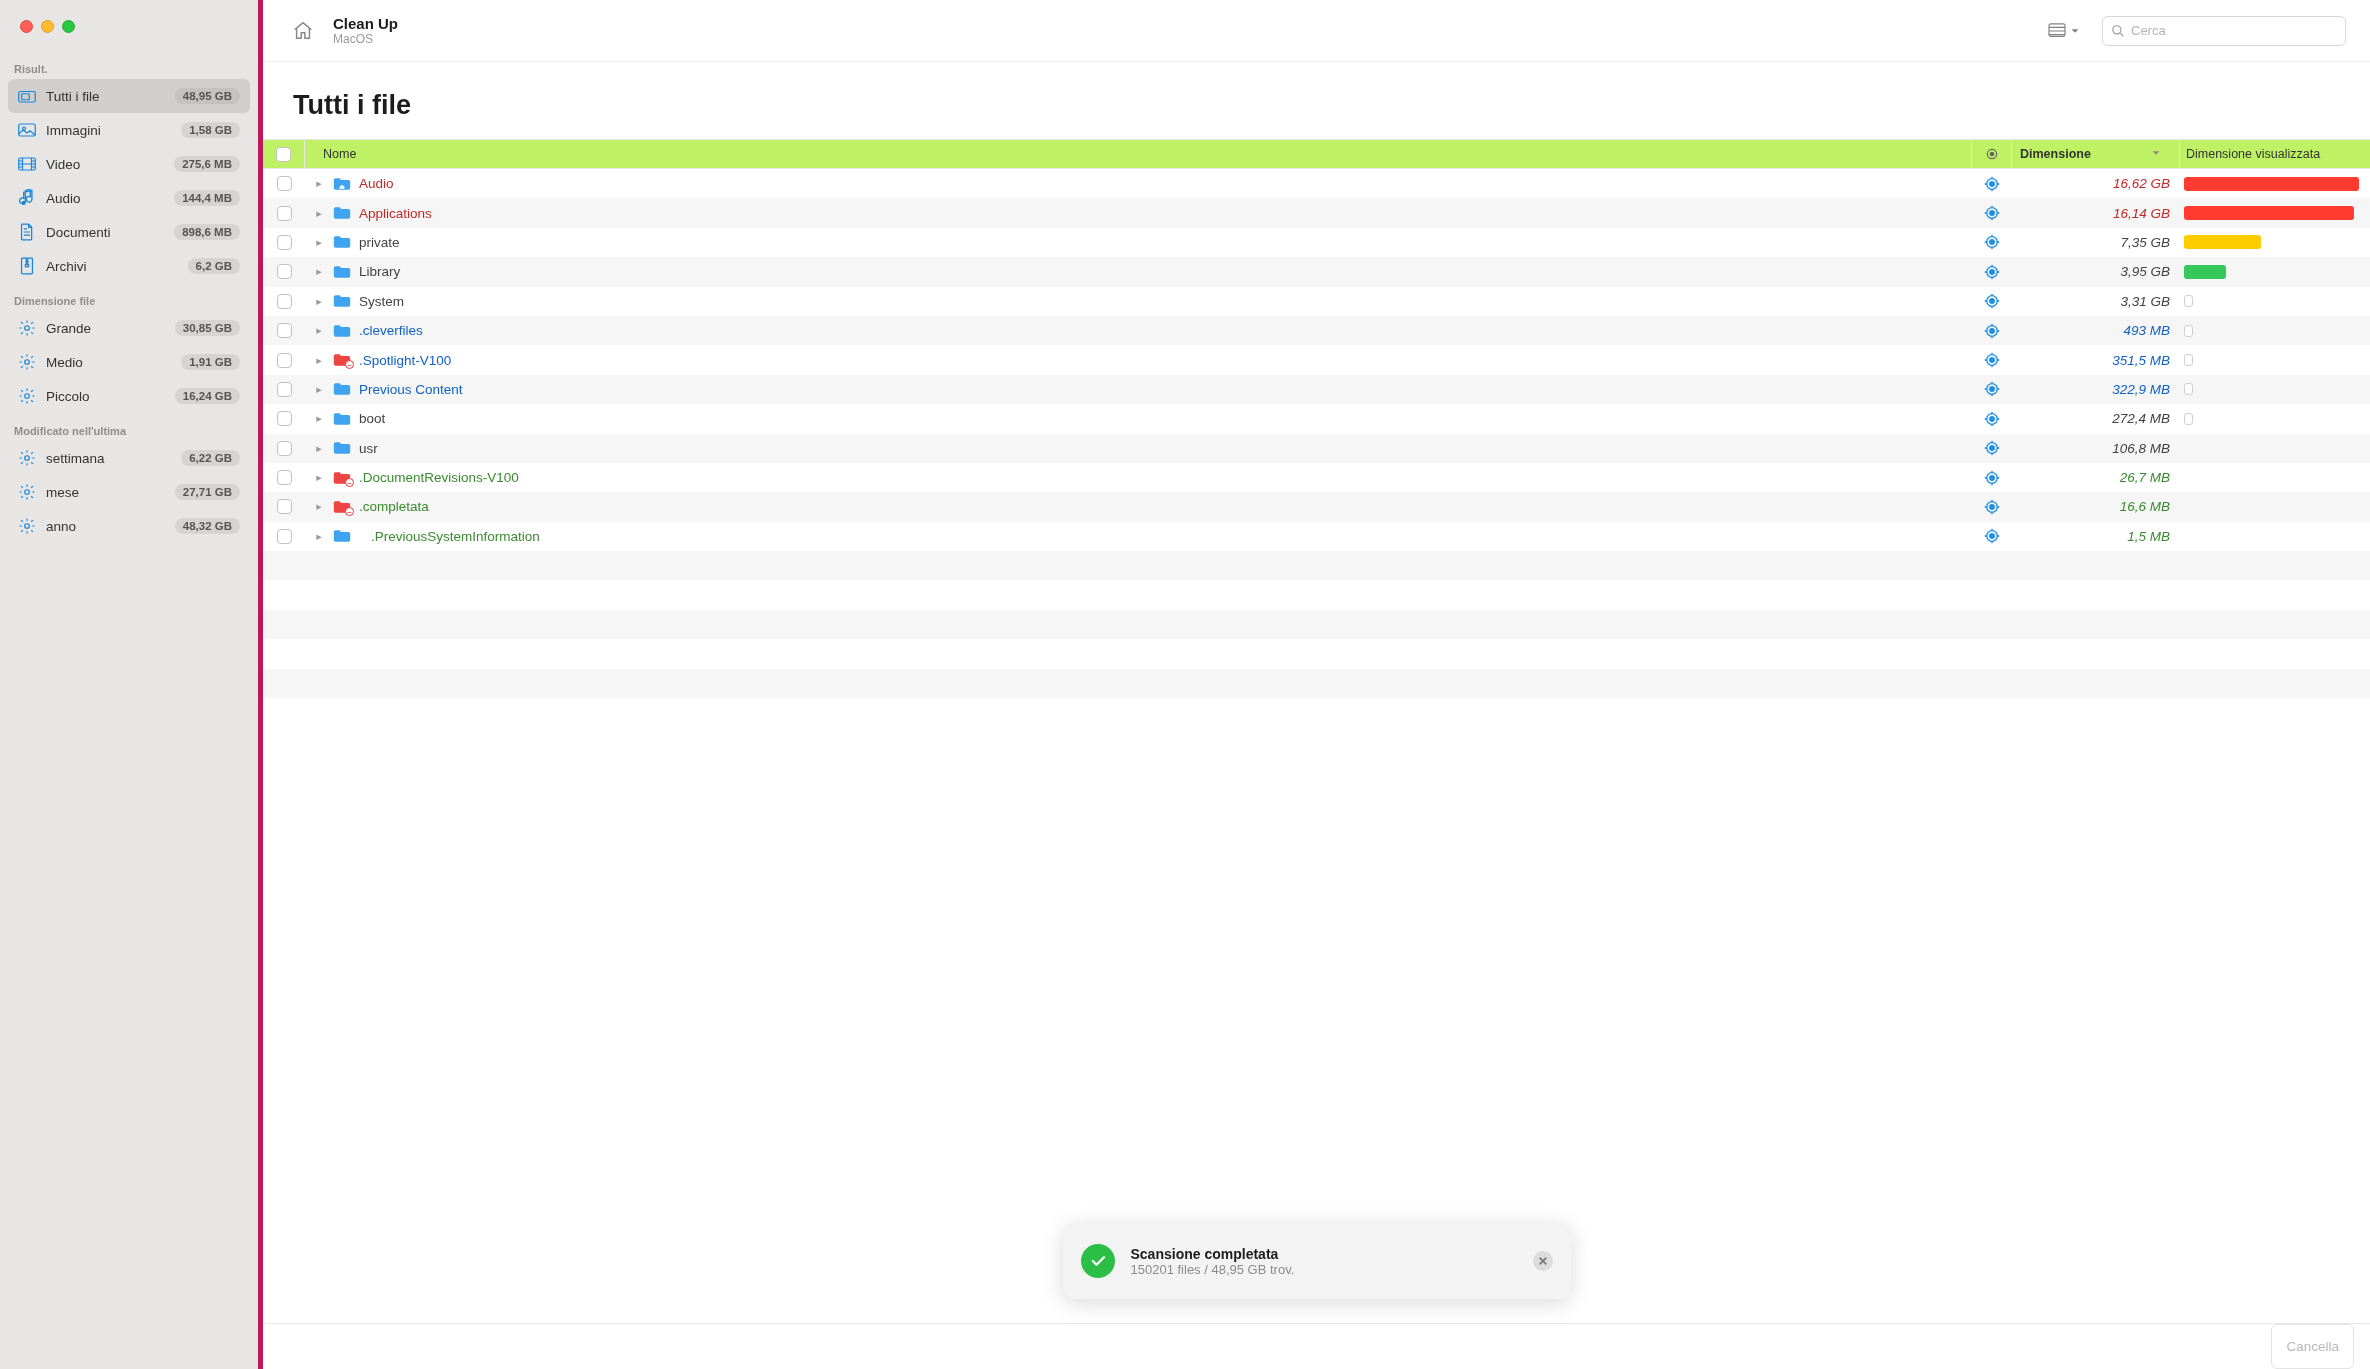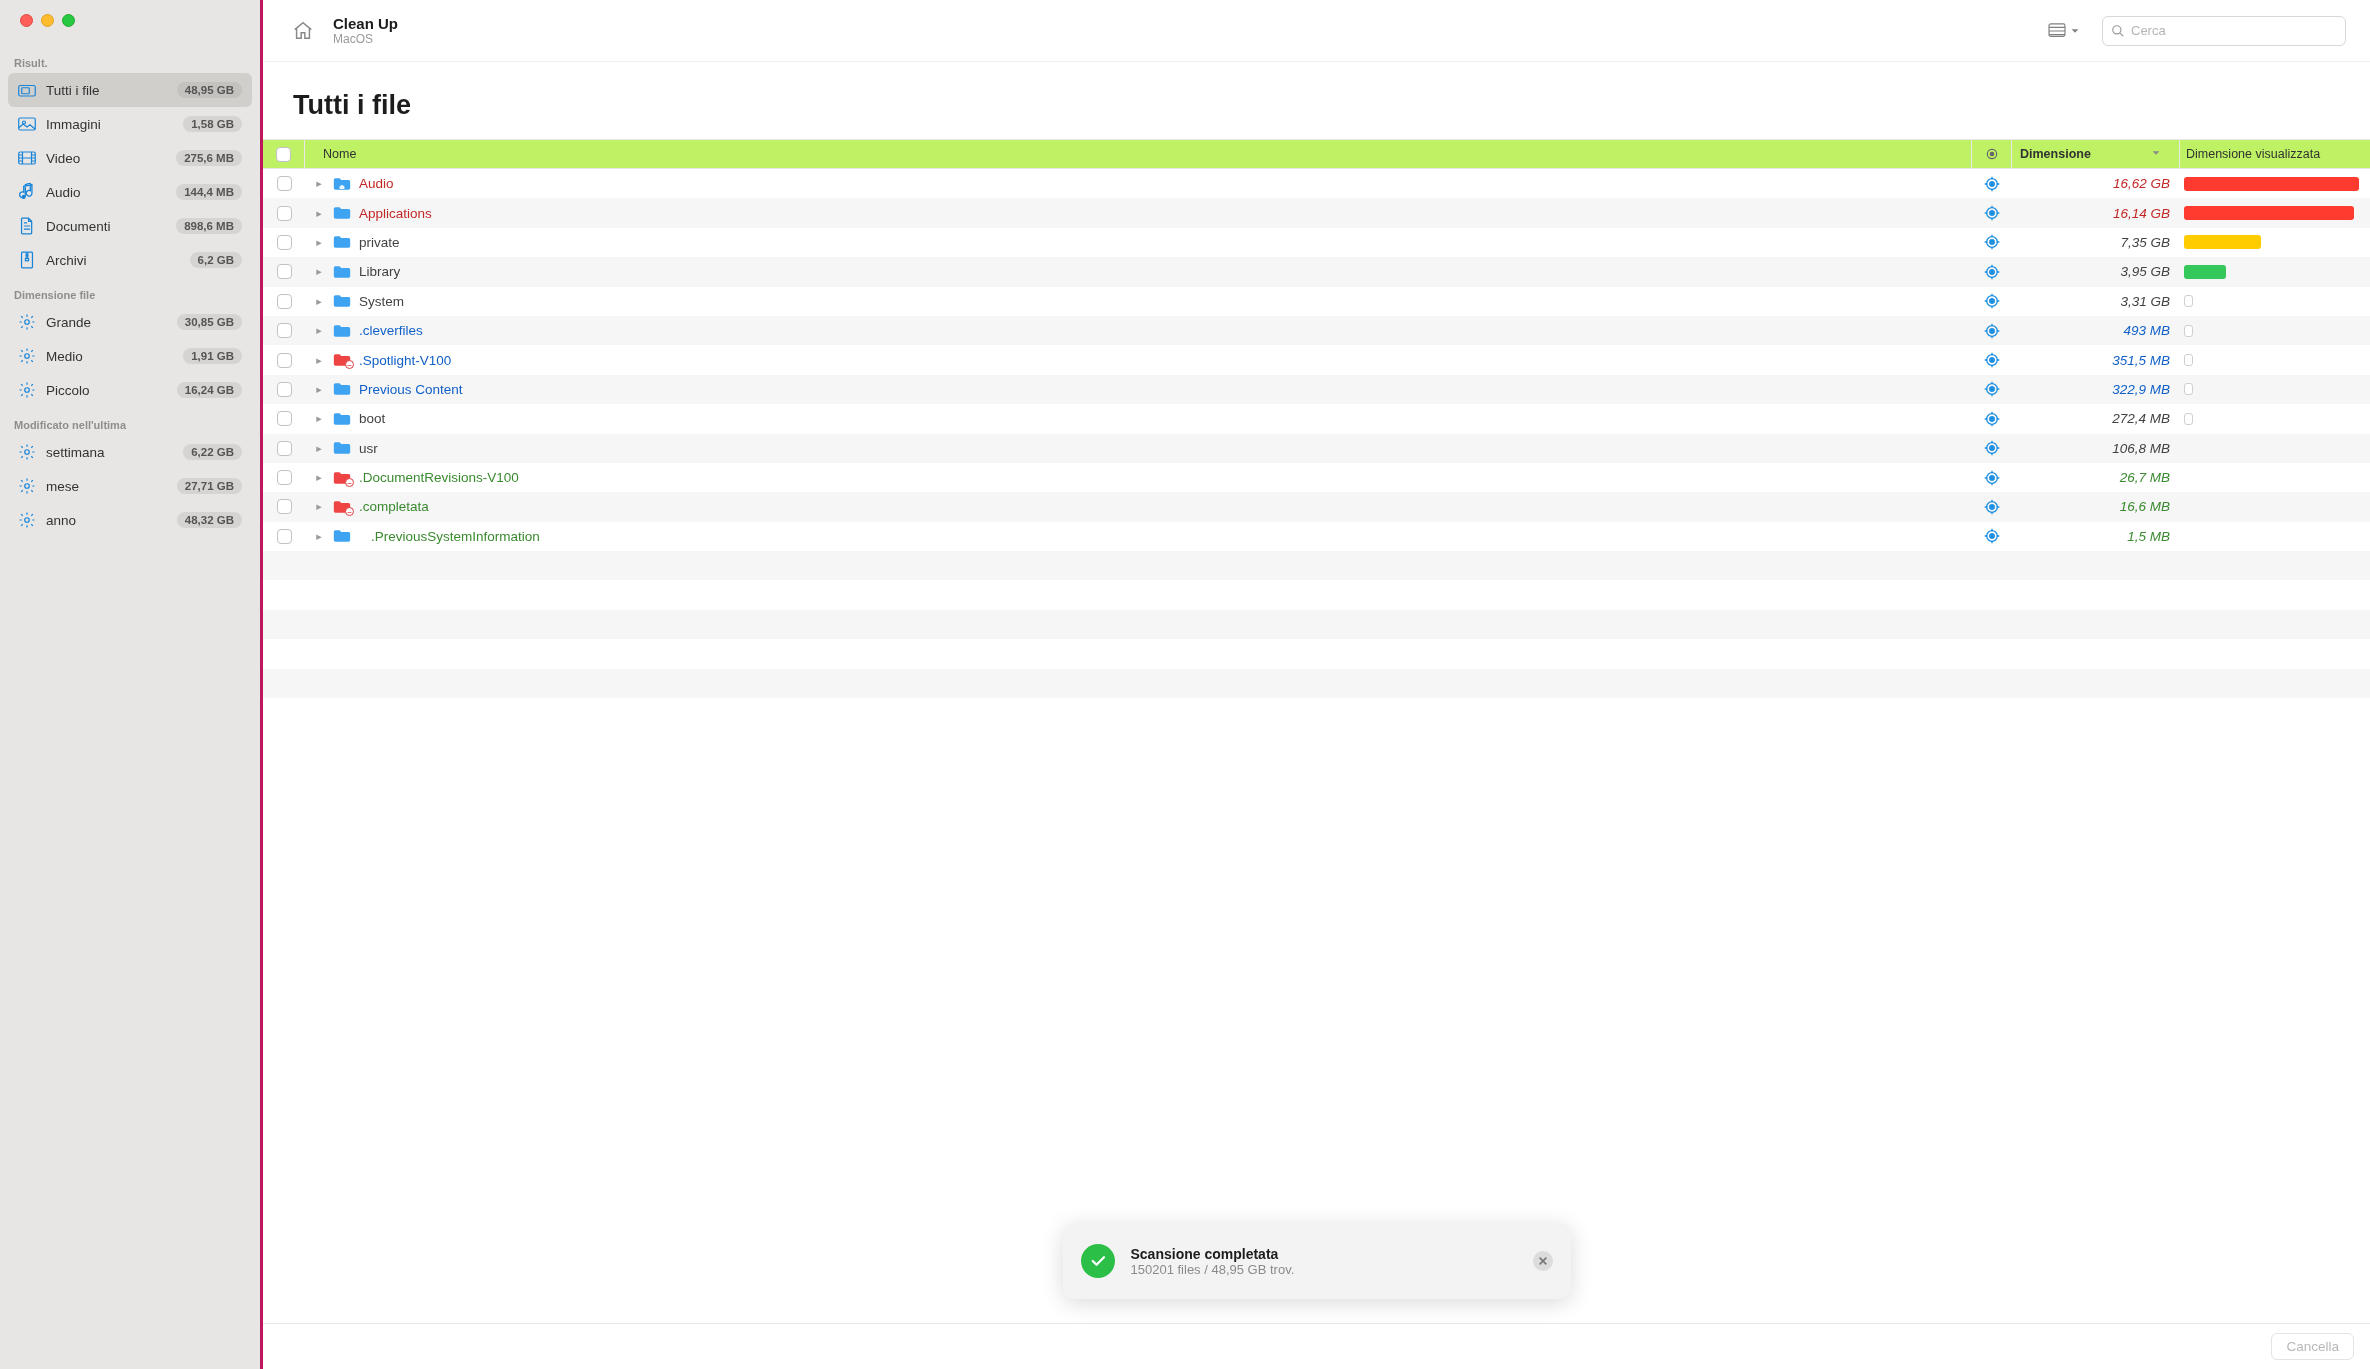--- a/index.html
+++ b/index.html
@@ -1,19 +1,19 @@
 <!DOCTYPE html>
 <html><head>
 <meta charset="utf-8">
 <style>
   * { box-sizing: border-box; margin: 0; padding: 0; }
   html, body { height: 100%; font-family: -apple-system, BlinkMacSystemFont, "Helvetica Neue", Arial, sans-serif; font-size: 13px; color: #222; }
   .app { display: flex; width: 2370px; height: 1369px; background: #fff; }
   
-  .sidebar { width: 263px; background: #e8e6e5; border-right: 3px solid #be185d; display: flex; flex-direction: column; padding-top: 2px; }
+  .sidebar { width: 263px; background: #e8e6e5; border-right: 5px solid #be185d; display: flex; flex-direction: column; padding-top: 8px; }
   .traffic { display: flex; gap: 8px; padding: 12px 0 18px 20px; }
   .traffic-dot { width: 13px; height: 13px; border-radius: 50%; }
   .tl-close { background: #ff5f57; border: 1px solid #e1483f; }
   .tl-min { background: #febc2e; border: 1px solid #dfa023; }
   .tl-max { background: #28c840; border: 1px solid #26a934; }
   .section-label { font-size: 11px; color: #8e8e8e; font-weight: 600; padding: 12px 14px 4px 14px; }
   .side-item { display: flex; align-items: center; height: 34px; margin: 0 8px; padding: 0 10px; border-radius: 6px; gap: 10px; cursor: default; }
   .side-item.active { background: #d1cfcc; }
   .side-icon { width: 18px; height: 18px; display: flex; align-items: center; justify-content: center; flex: 0 0 18px; }
   .side-label { flex: 1; font-size: 13.5px; color: #333; }
@@ -54,21 +54,21 @@
   .row .c-bar { width: 190px; display:flex; align-items:center; padding-left: 4px; padding-right: 10px; }
   .chk { width: 15px; height: 15px; border: 1.5px solid #c2c2c2; border-radius: 4px; background: #fff; }
   .disclosure { color: #9a9a9a; width: 12px; text-align:center; font-size: 11px; }
   .folder-ic { width: 18px; height: 14px; position: relative; }
   .folder-ic svg { display:block; }
   .nobadge { position:absolute; bottom:-2px; right:-3px; width:9px; height:9px; background:#fff; border-radius:50%; display:flex; align-items:center; justify-content:center; color:#e03e3e; font-size:8px; font-weight:900; border:1px solid #e03e3e; }
   .name-text {}
   .target-ic { color:#1e8fe1; }
   .sizebar { height: 14px; border-radius: 3px; }
   
-  .footer { height: 46px; border-top: 1px solid #e7e7e7; display:flex; align-items:center; justify-content:flex-end; padding-right: 16px; background:#fff; }
+  .footer { height: 46px; border-top: 1px solid #e7e7e7; display:flex; justify-content:flex-end; padding-right: 16px; background:#fff; }
   .delete-btn { font-size: 13.5px; color: #b8b8b8; background: #fff; border: 1px solid #e4e4e4; border-radius: 6px; padding: 5px 14px; }
   
   .toast { position:absolute; left:50%; transform:translateX(-50%); bottom: 70px; width: 508px; height: 76px; background:#f3f3f3; border-radius: 12px; box-shadow: 0 4px 22px rgba(0,0,0,0.15); display:flex; align-items:center; padding: 0 18px; gap: 16px; }
   .toast-check { width: 34px; height: 34px; border-radius: 50%; background:#2cbf48; display:flex; align-items:center; justify-content:center; color:#fff; flex:0 0 34px; }
   .toast-body { flex:1; }
   .toast-title { font-weight:700; font-size:14px; color:#1c1c1c; }
   .toast-sub { font-size:13px; color:#8b8b8b; }
   .toast-close { width:20px; height:20px; border-radius:50%; background:#dcdcdc; color:#8a8a8a; display:flex; align-items:center; justify-content:center; font-size:13px; }
 </style>
 </head>

